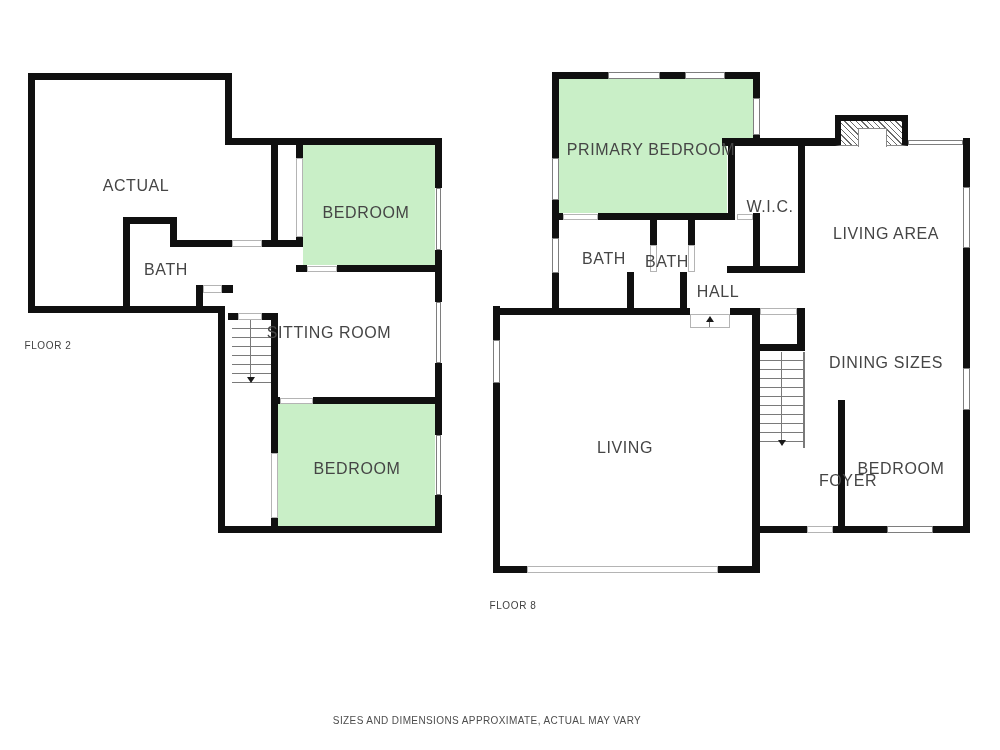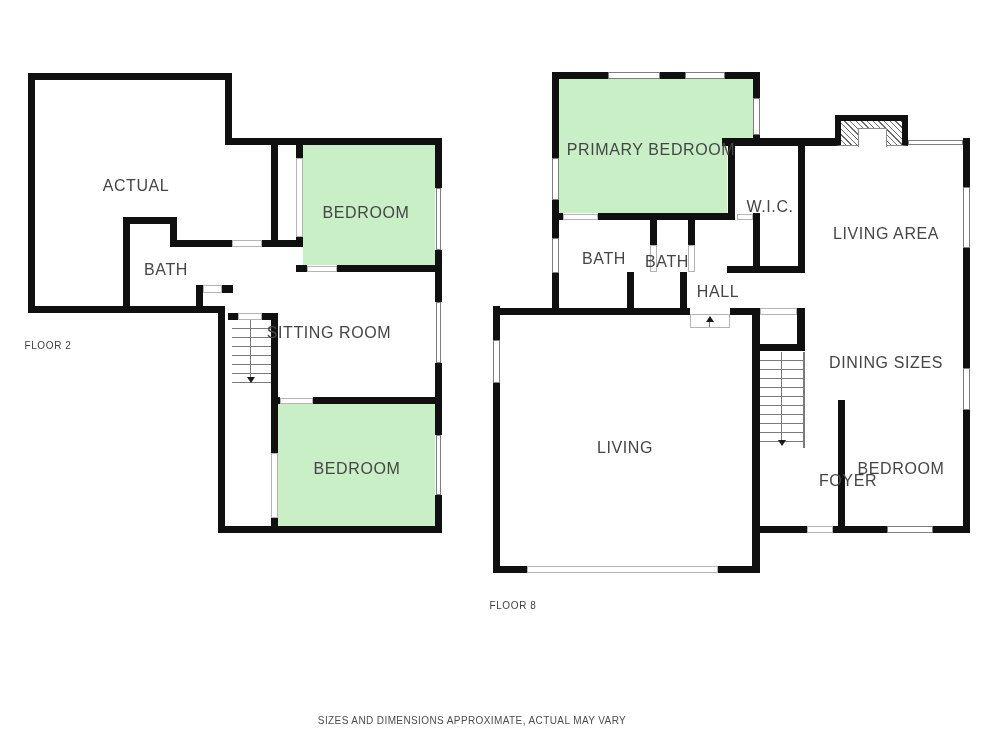--- a/index.html
+++ b/index.html
@@ -168,14 +168,14 @@
     <div class="lbl" style="left:604px;top:259px">BATH</div>
     <div class="lbl" style="left:667px;top:262px">BATH</div>
     <div class="lbl" style="left:718px;top:292px">HALL</div>
     <div class="lbl" style="left:886px;top:363px">DINING SIZES</div>
     <div class="lbl" style="left:625px;top:448px">LIVING</div>
     <div class="lbl" style="left:848px;top:481px">FOYER</div>
     <div class="lbl" style="left:901px;top:469px">BEDROOM</div>
     <div class="flbl" style="left:513px;top:605px">FLOOR 8</div>
   </div>
 
-  <div class="foot" style="left:472px;top:720px">SIZES AND DIMENSIONS APPROXIMATE, ACTUAL MAY VARY</div>
+  <div class="foot" style="left:487px;top:720px">SIZES AND DIMENSIONS APPROXIMATE, ACTUAL MAY VARY</div>
 </div>
 
 </body></html>

